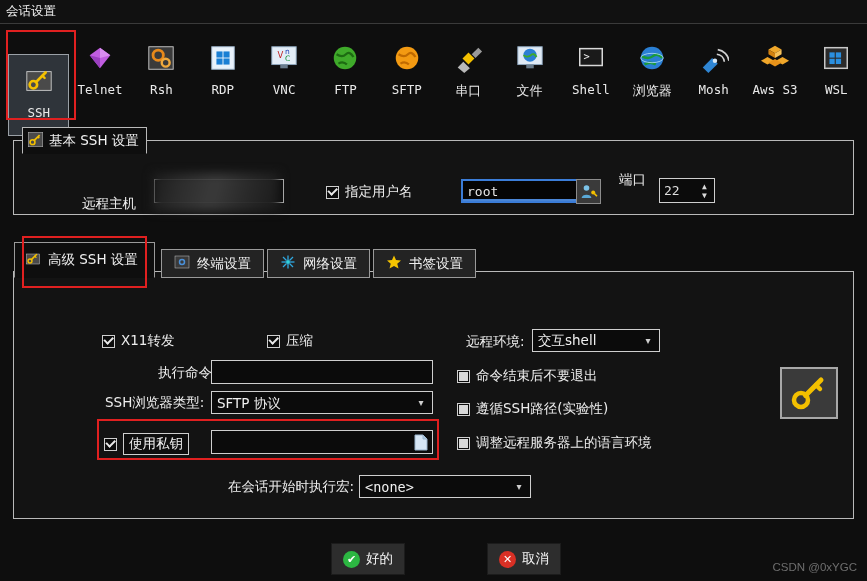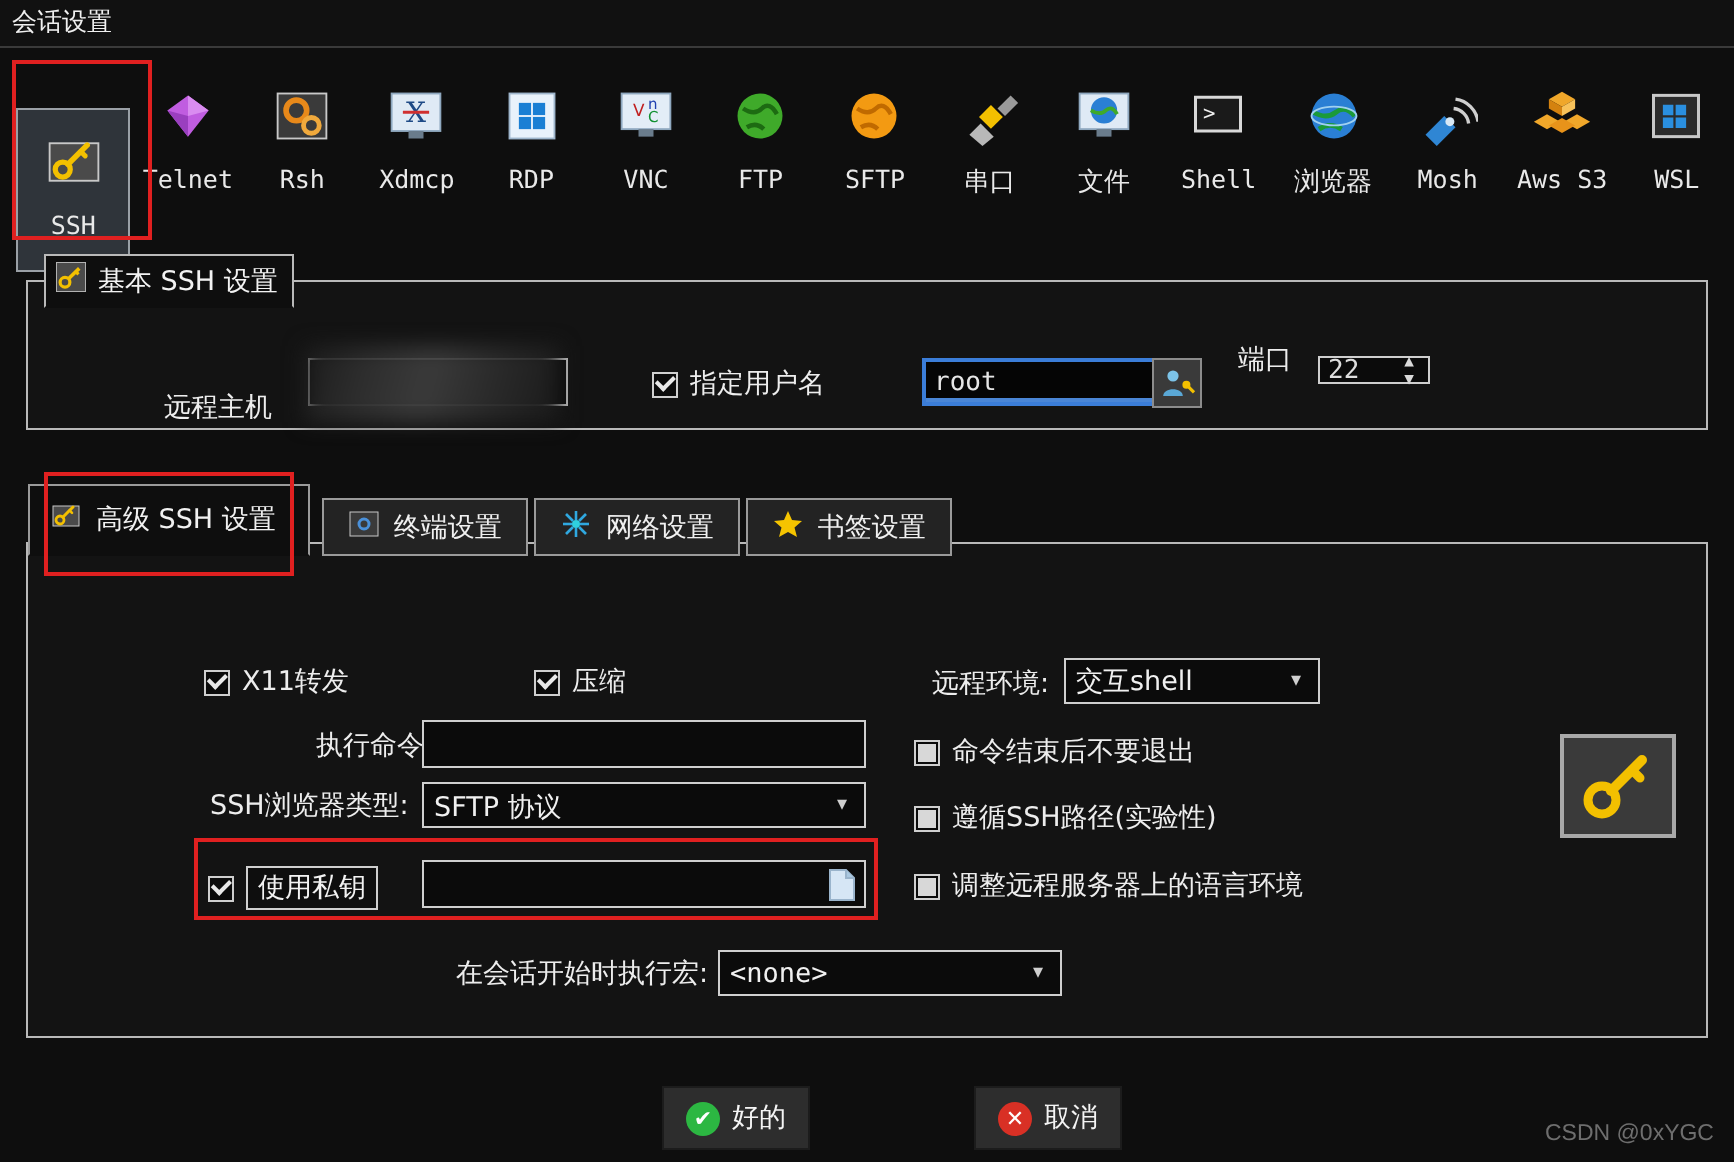--- a/index.html
+++ b/index.html
@@ -134,21 +134,21 @@
     padding: 0 2px 0 5px;
     display: flex; align-items: center; justify-content: space-between;
   }
   .combo .arrow {
     width: 18px; height: 100%;
     display: flex; align-items: center; justify-content: center;
     color: #cfcfcf; font-size: 10px;
   }
   .spin {
     background: #0b0b0b; border: 1px solid #cfcfcf;
-    height: 14px; width: 56px;
+    height: 25px; width: 56px;
     display: flex; align-items: center; justify-content: space-between;
     padding-left: 4px;
     font-family: "DejaVu Sans Mono", "Liberation Mono", monospace;
     font-size: 13px; color: #dedede;
   }
   .spin .arrows {
     display: flex; flex-direction: column; align-items: center;
     justify-content: center; width: 16px; gap: 2px; padding-right: 3px;
   }
   .spin .arrows i { font-style: normal; font-size: 8px; line-height: 7px; color: #dadada; }
@@ -256,31 +256,20 @@
       </div>
       <div class="proto">
         <span class="ico">
           <svg width="30" viewBox="0 0 32 32" height="30">
             <rect x="3" y="4" width="26" height="24" fill="#3a3a3a" stroke="#c8c8c8"></rect>
             <circle cx="13" cy="13" r="5.5" fill="none" stroke="#e8891a" stroke-width="3"></circle>
             <circle cx="21" cy="21" r="4.2" fill="none" stroke="#f0a93c" stroke-width="2.6"></circle>
           </svg>
         </span>
         <span class="lbl">Rsh</span>
-      </div>
-      <div class="proto">
-        <span class="ico">
-          <svg width="30" viewBox="0 0 32 32" height="30">
-            <rect x="3" y="4" width="26" height="20" fill="#dfeaf5" stroke="#8fa8bf"></rect>
-            <text x="16" y="19" font-size="15" font-family="DejaVu Serif, serif" text-anchor="middle" fill="#1e4a86">X</text>
-            <path d="M9 14 L23 14" stroke="#d03030" stroke-width="1.6"></path>
-            <rect x="12" y="24" width="8" height="4" fill="#6a7c8c"></rect>
-          </svg>
-        </span>
-        <span class="lbl">Xdmcp</span>
       </div>
       <div class="proto">
         <span class="ico">
           <svg width="30" viewBox="0 0 32 32" height="30">
             <rect x="4" y="4" width="24" height="24" fill="#e9f2fb" stroke="#9fb6cc"></rect>
             <rect x="9" y="9" width="6.5" height="6.5" fill="#1a7fd4"></rect>
             <rect x="16.5" y="9" width="6.5" height="6.5" fill="#1a7fd4"></rect>
             <rect x="9" y="16.5" width="6.5" height="6.5" fill="#1a7fd4"></rect>
             <rect x="16.5" y="16.5" width="6.5" height="6.5" fill="#1a7fd4"></rect>
           </svg>

